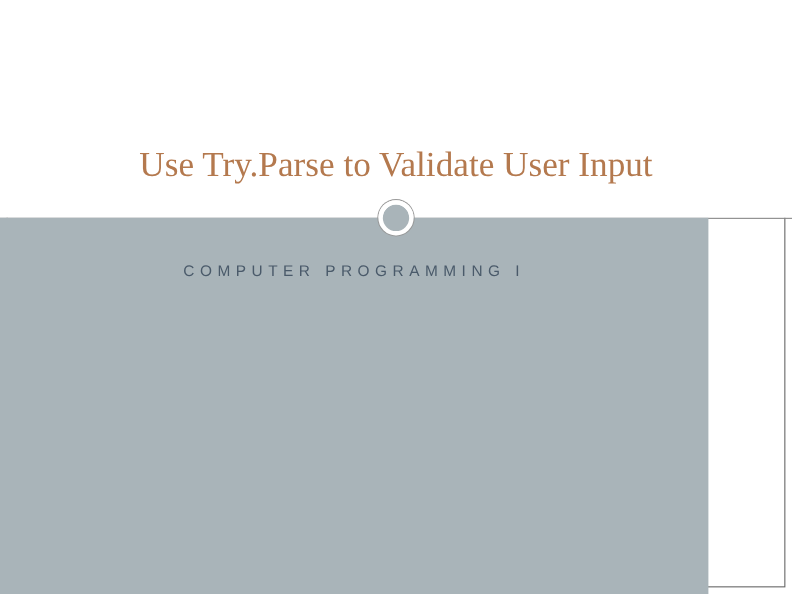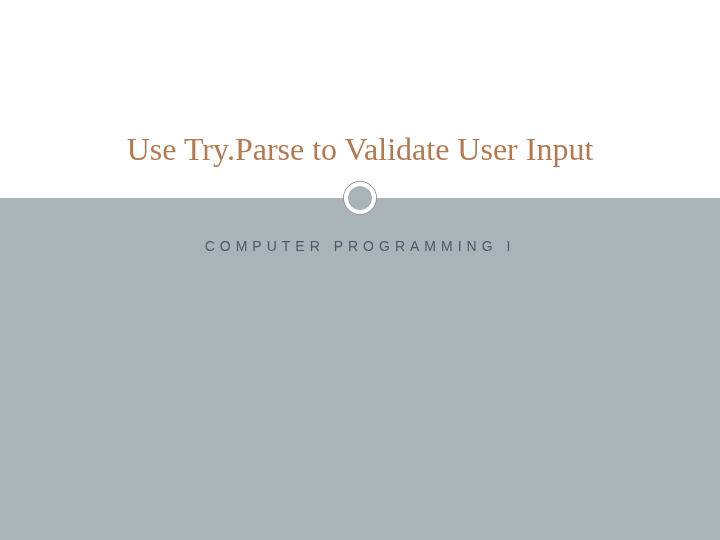--- a/index.html
+++ b/index.html
@@ -65,21 +65,21 @@
       width: 24px;
       height: 24px;
       background: #a9b4b9;
       border-radius: 50%;
       z-index: 9;
     }
     .bottom-section {
       position: absolute;
       top: 198px;
       left: 0;
-      width: 720px;
+      width: 644px;
       height: 342px;
       background: #a9b4b9;
     }
     .subtitle {
       position: absolute;
       top: 40px;
       left: 0;
       right: 0;
       text-align: center;
       font-size: 14px;

